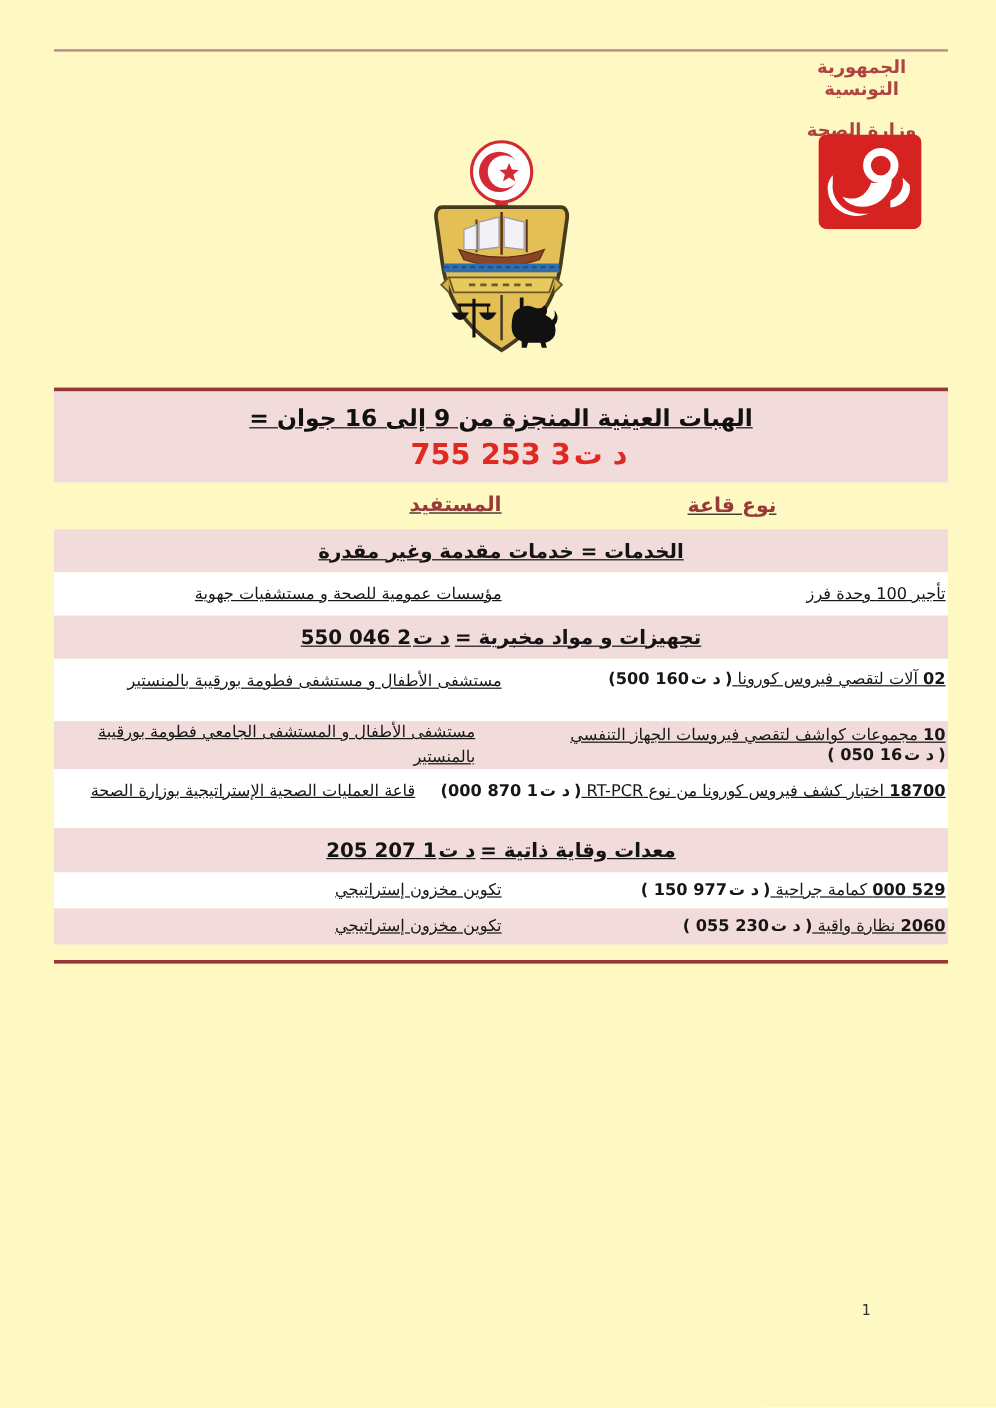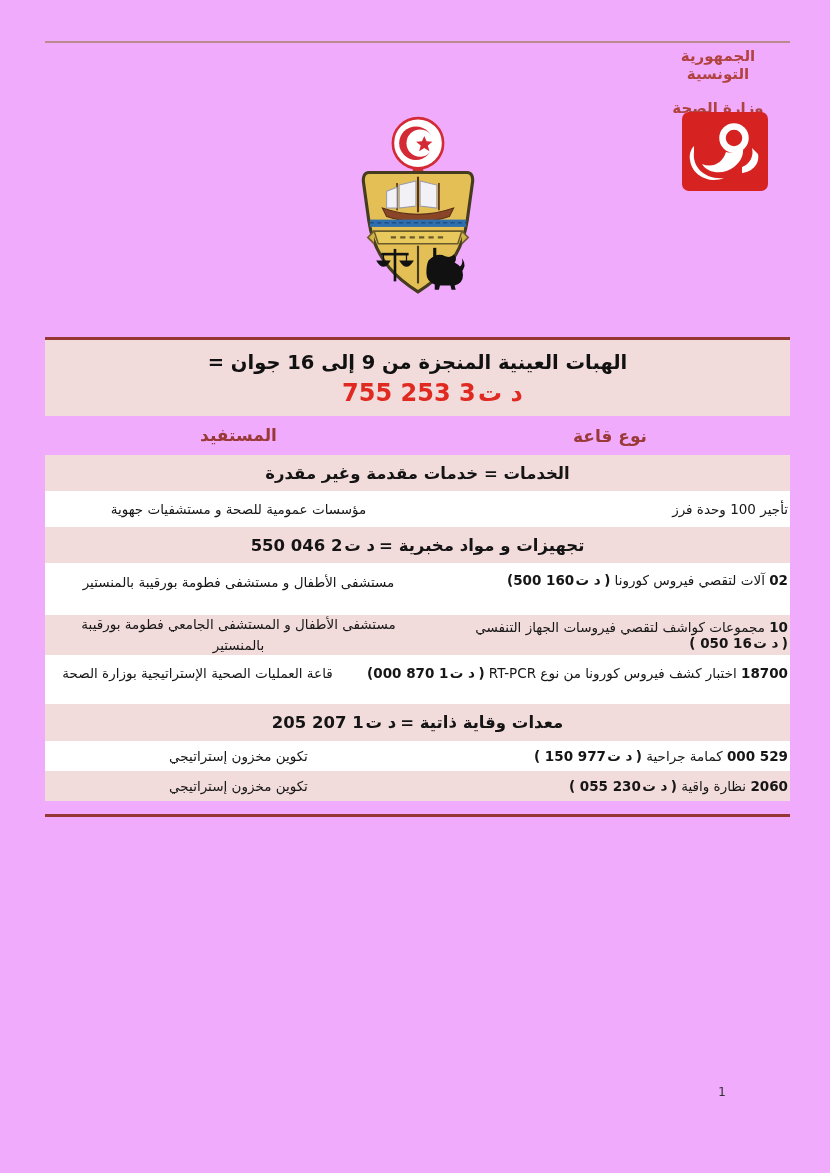--- a/index.html
+++ b/index.html
@@ -1,42 +1,42 @@
 <!DOCTYPE html>
 <html lang="ar"><head>
 <meta charset="utf-8">
 <style>
   html,body{margin:0;padding:0;background:#ffffff;}
-  .page{position:relative;width:830px;height:1173px;background:#f0abfc;overflow:hidden;
+  .page{position:relative;width:830px;height:1173px;background:#fef9c3;overflow:hidden;
         font-family:"DejaVu Sans",sans-serif;color:#161616;}
   .topline{position:absolute;left:45px;top:41px;width:745px;height:2px;background:#bb8a8d;}
 
   
   .gov{position:absolute;top:47px;right:42px;width:140px;text-align:center;direction:rtl;}
   .gov .republic{font-size:15px;font-weight:bold;color:#b04340;letter-spacing:.5px;line-height:1.2;}
   .gov .ministry{font-size:15px;font-weight:bold;color:#b04340;margin-top:16px;}
   .gov-logo{position:absolute;top:112px;right:62px;width:86px;height:79px;}
 
   
   .coat{position:absolute;left:355px;top:116px;width:126px;height:180px;}
 
   
-  .tbl{position:absolute;left:45px;top:337px;width:745px;direction:rtl;}
+  .tbl{position:absolute;left:45px;top:323px;width:745px;direction:rtl;text-decoration:underline;}
   .banner{background:#f2dbdb;border-top:3px solid #953735;height:76px;
           display:flex;flex-direction:column;justify-content:center;text-align:center;}
   .banner .t1{font-size:19.5px;font-weight:bold;color:#111;line-height:1.5;}
   .banner .t2{font-size:24px;font-weight:bold;color:#e02a21;line-height:1.25;}
   .banner .t2 .amt{color:#e02a21;margin-left:36px;}
   .heads{height:39px;display:flex;align-items:center;}
   .band{background:#f2dbdb;display:flex;align-items:center;justify-content:center;
         font-size:16.5px;font-weight:bold;color:#141414;}
   .row{display:flex;align-items:center;background:#fff;font-size:13.5px;}
   .row.shaded{background:#f2dbdb;}
   .c-type{width:358px;padding-right:2px;box-sizing:border-box;}
-  .c-ben{flex:1;text-align:center;padding:0 14px;box-sizing:border-box;line-height:1.55;}
+  .c-ben{flex:1;text-align:right;padding:0 14px;box-sizing:border-box;line-height:1.55;}
   .heads .c-type{font-size:17px;font-weight:bold;color:#9a3a38;text-align:center;}
   .heads .c-ben{font-size:17px;font-weight:bold;color:#9a3a38;}
   .count{font-weight:bold;}
   .amt{direction:ltr;unicode-bidi:isolate;display:inline-block;font-weight:bold;}
   .amt .cur{margin:0 .25em 0 .1em;}
   .bottomline{height:3px;background:#953735;margin-top:13px;}
   .gapline{height:13px;background:#fff;}
   .pagenum{position:absolute;left:718px;top:1084px;font-size:12.5px;color:#333;
            font-family:"DejaVu Sans Mono",monospace;}
 </style>

